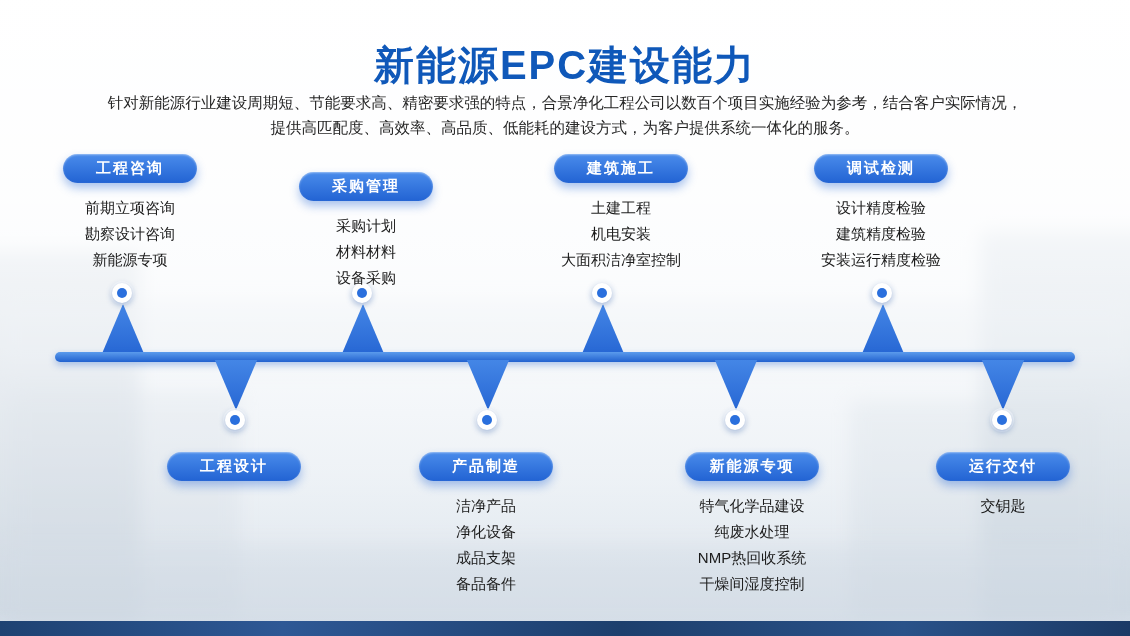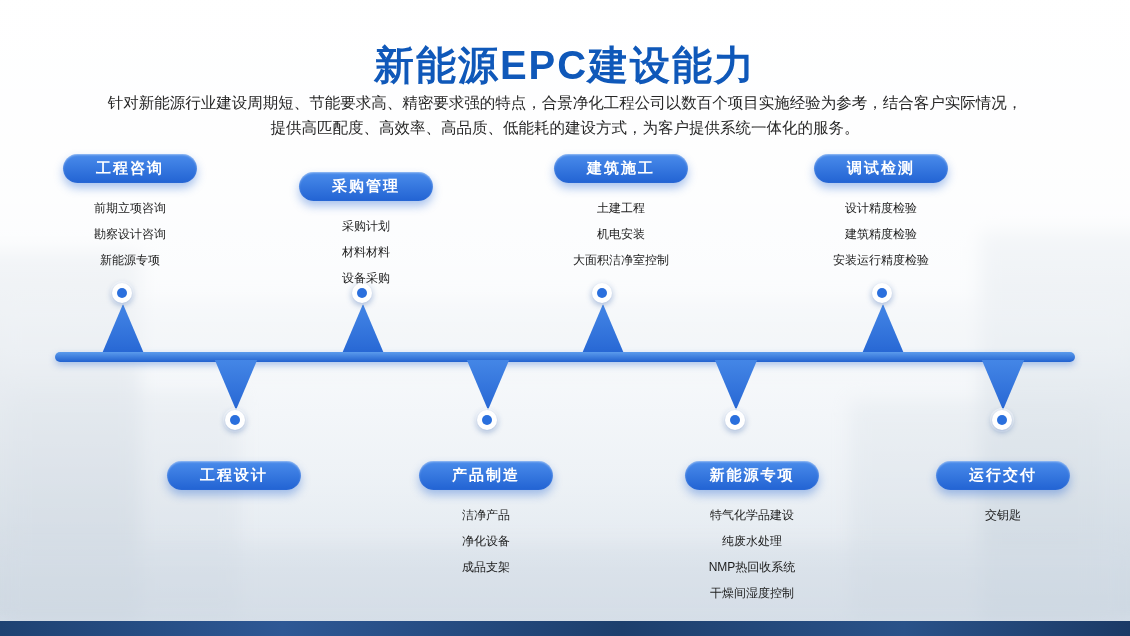--- a/index.html
+++ b/index.html
@@ -38,27 +38,27 @@
            background:linear-gradient(180deg,#4486e6,#2767d4); }
   .flare.up   { top:304px; clip-path:polygon(50% 0, 4% 100%, 96% 100%); }
   .flare.down { top:360px; clip-path:polygon(4% 0, 96% 0, 50% 100%); }
   .dot { position:absolute; width:20px; height:20px; border-radius:50%; background:#ffffff;
          box-shadow:0 2px 6px rgba(30,80,160,.45), 0 0 0 2px rgba(255,255,255,.65); }
   .dot::after { content:""; position:absolute; left:5px; top:5px; width:10px; height:10px;
                 border-radius:50%; background:#2a6fdd; }
 
   
   .col { position:absolute; width:240px; text-align:center; }
-  .col.bottom { width:260px;margin-top:9px; }
+  .col.bottom { width:260px; }
   .pill { display:inline-block; min-width:134px; padding:5px 24px; border-radius:18px;
           background:linear-gradient(180deg,#4a8ceb,#2263d3); color:#ffffff;
           font-size:15px; font-weight:bold; letter-spacing:2px;
           box-shadow:0 5px 10px rgba(34,99,211,.38), inset 0 1px 2px rgba(255,255,255,.45); }
   .items { list-style:none; margin-top:12px; }
-  .items li { font-size:12px; line-height:26px; color:#1b1b1b; font-weight:500; }
+  .items li { font-size:15px; line-height:26px; color:#1b1b1b; font-weight:500; }
 
   
   #col-t0 { left:10px;  top:154px; }
   #col-t1 { left:246px; top:148px;margin-top:24px; }
   #col-t2 { left:501px; top:154px; }
   #col-t3 { left:761px; top:154px; }
   
   #col-b0 { left:104px; top:452px; }
   #col-b1 { left:356px; top:452px; }
   #col-b2 { left:622px; top:452px; }
@@ -151,20 +151,21 @@
   <div class="col bottom" id="col-b0">
     <div class="pill">工程设计</div>
   </div>
 
   <div class="col bottom" id="col-b1">
     <div class="pill">产品制造</div>
     <ul class="items">
       <li>洁净产品</li>
       <li>净化设备</li>
       <li>成品支架</li>
+      <li>备品备件</li>
     </ul>
   </div>
 
   <div class="col bottom" id="col-b2">
     <div class="pill">新能源专项</div>
     <ul class="items">
       <li>特气化学品建设</li>
       <li>纯废水处理</li>
       <li>NMP热回收系统</li>
       <li>干燥间湿度控制</li>

